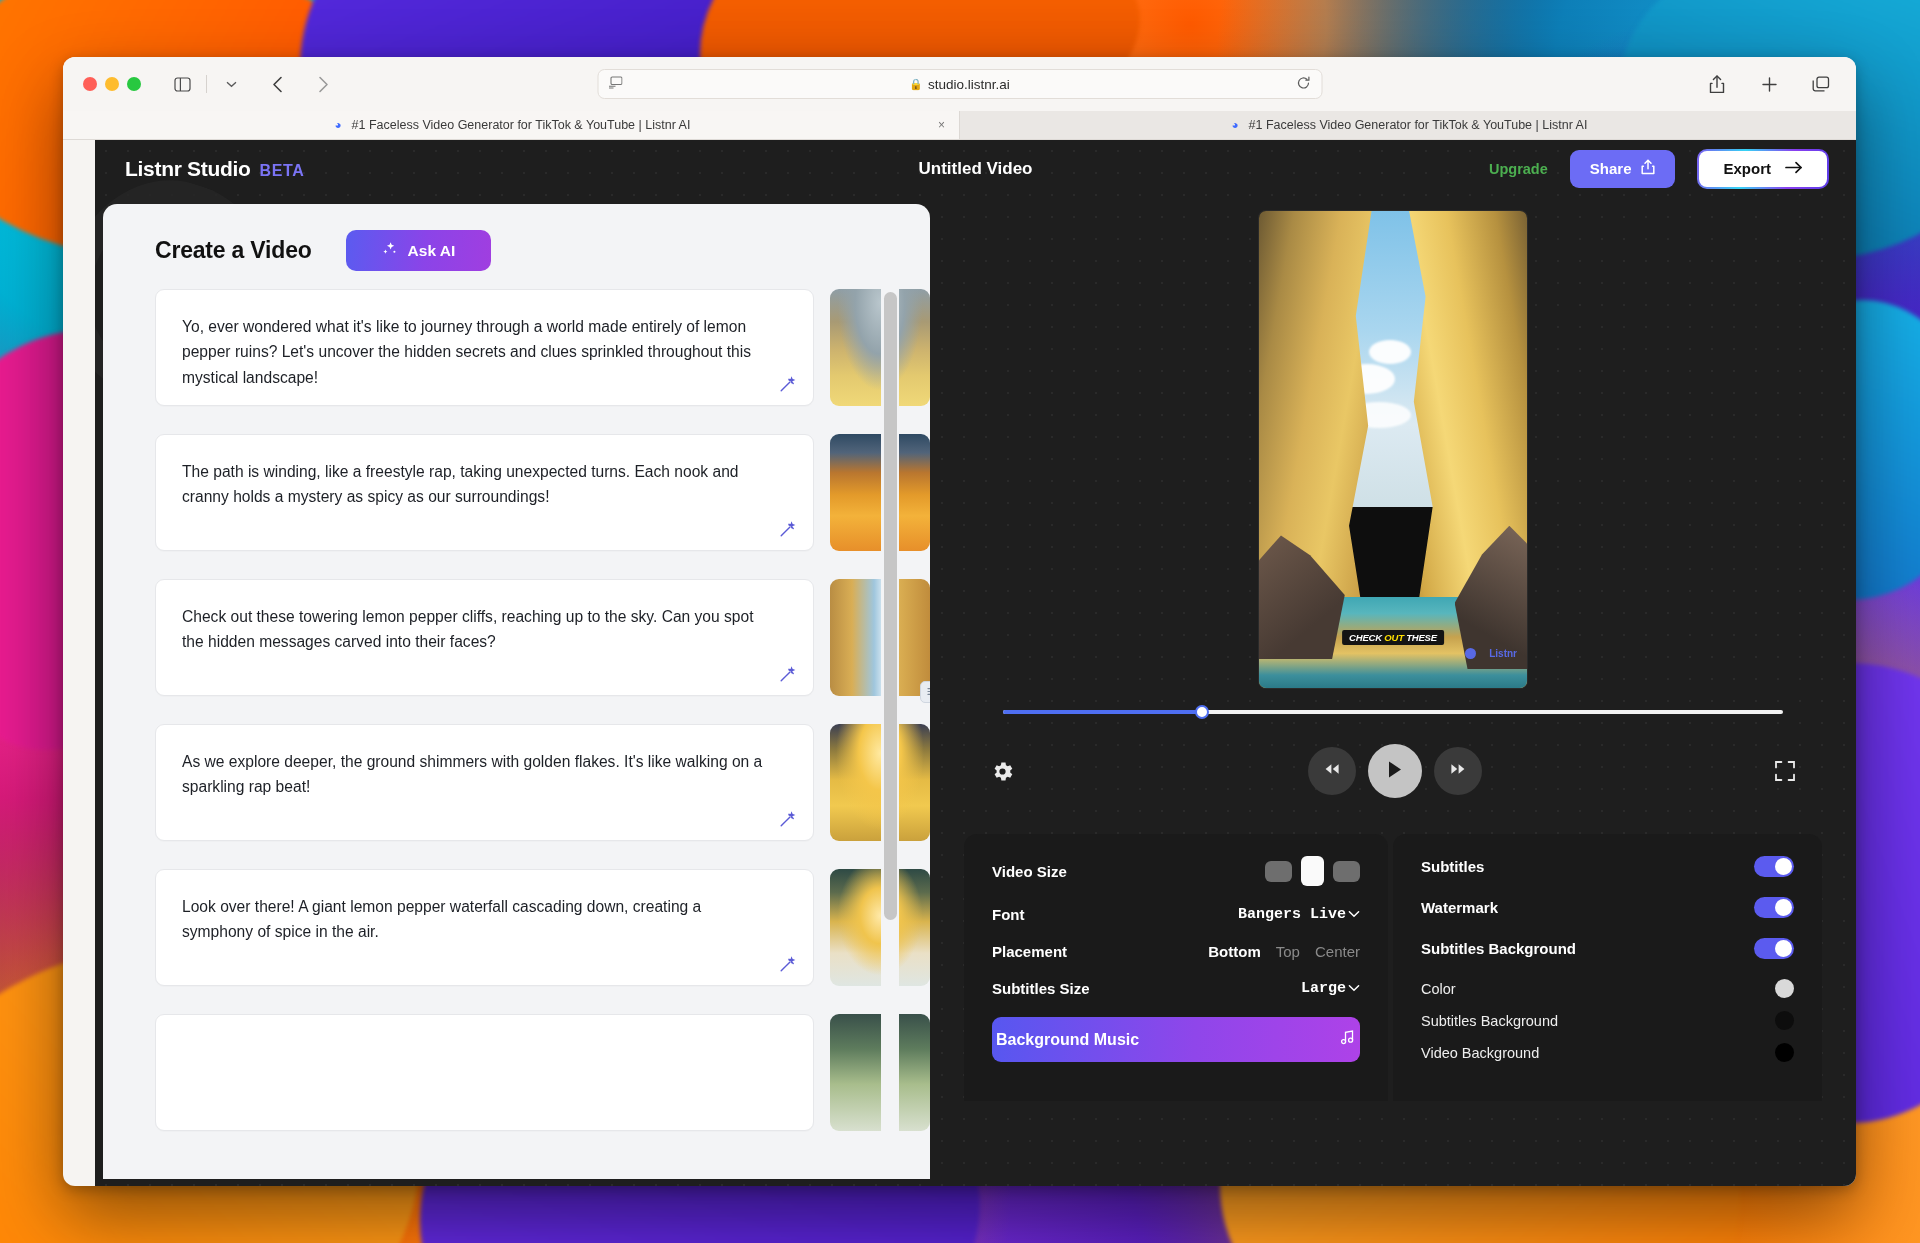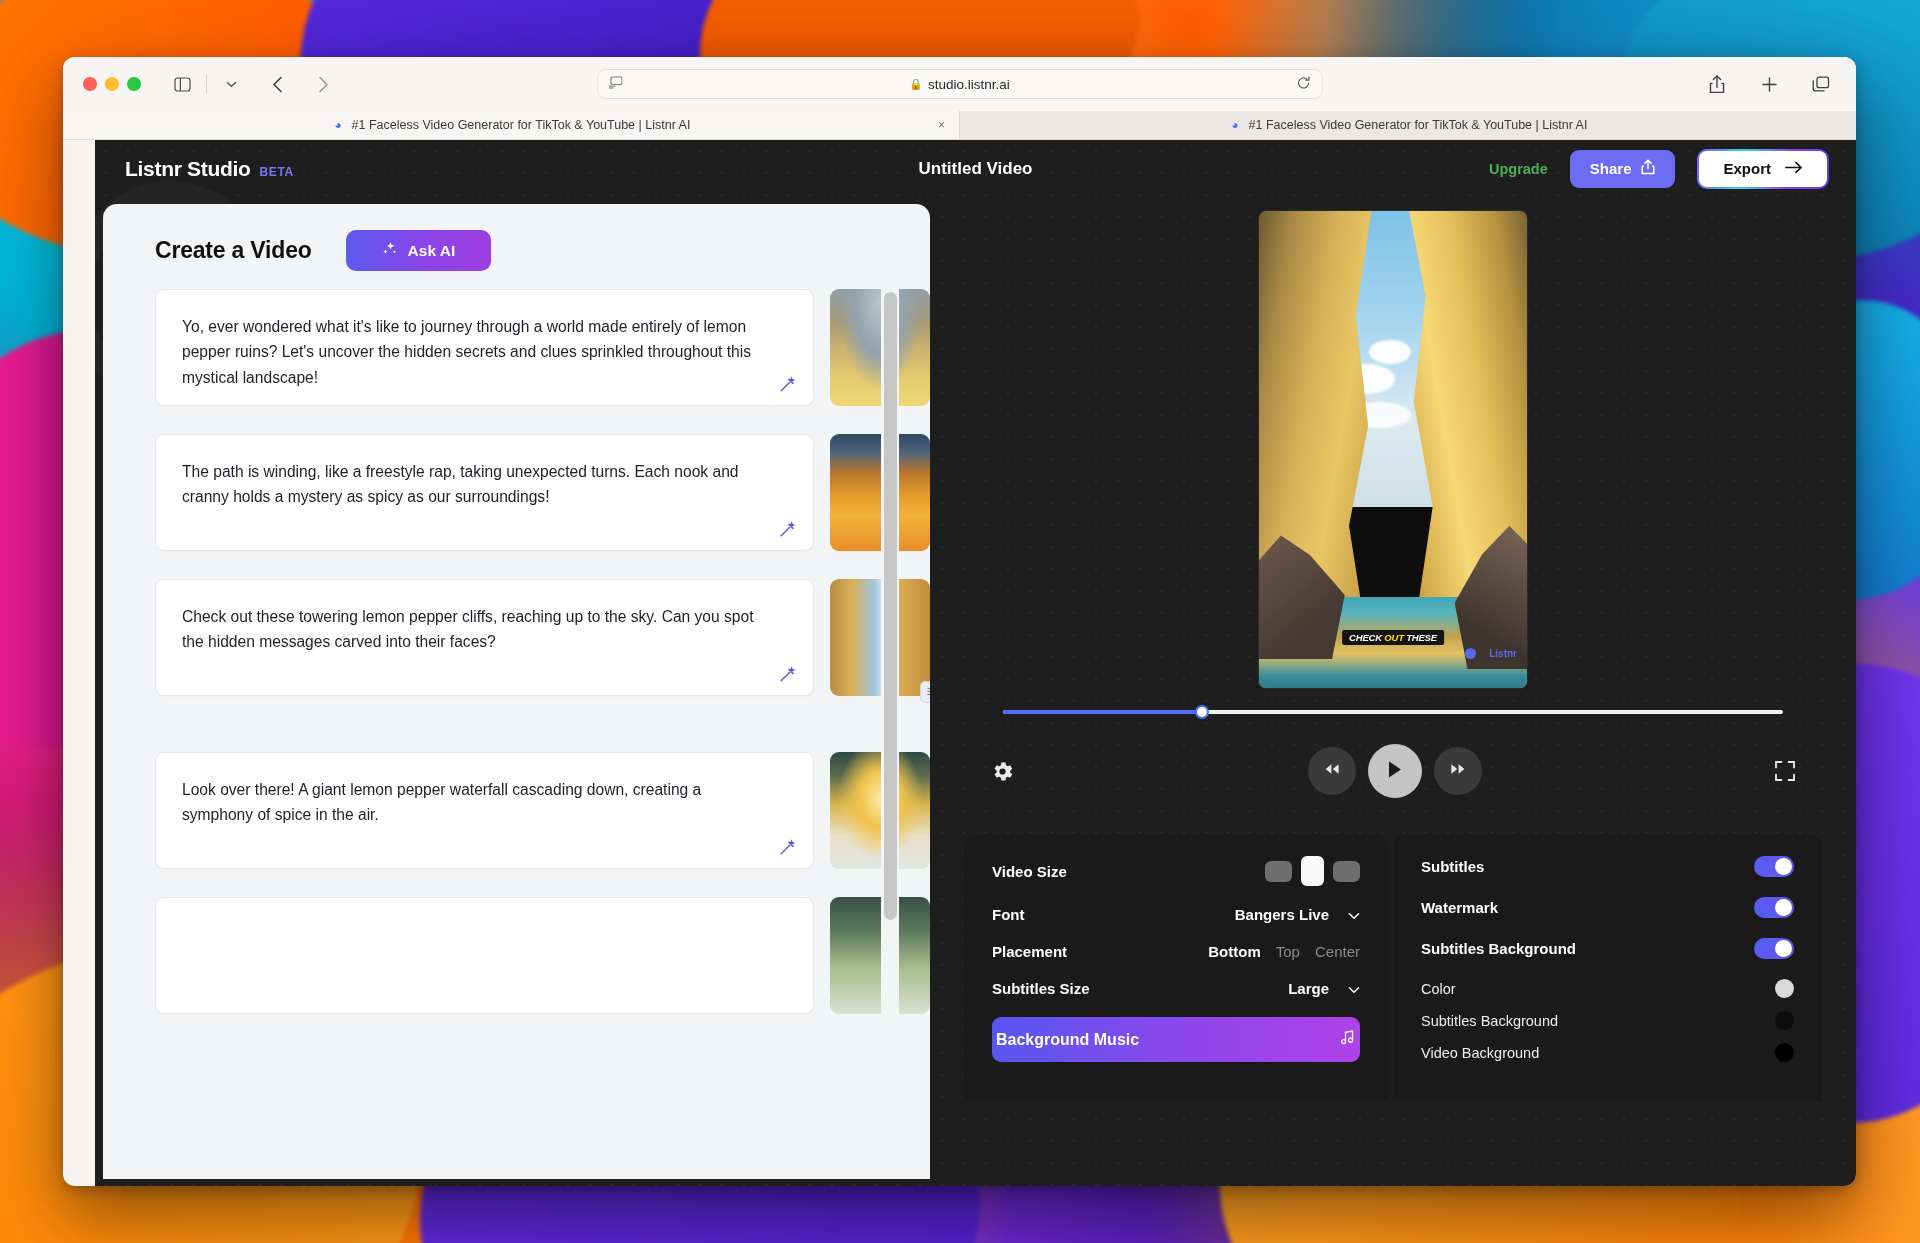--- a/index.html
+++ b/index.html
@@ -143,21 +143,21 @@
 
   
   #app-header {
     position:relative; z-index:3;
     height: 57px;
     display:flex; align-items:center;
     padding: 0 27px 0 30px;
   }
   .brand { display:flex; align-items:baseline; gap:9px; }
   .brand-name { color:#fff; font-size:21px; font-weight:bold; letter-spacing:-0.3px; }
-  .brand-beta { color:#7b74f5; font-size:12px; font-weight:bold; letter-spacing:0.6px; }
+  .brand-beta { color:#7b74f5; font-size:16px; font-weight:bold; letter-spacing:0.6px; }
   .doc-title {
     position:absolute; left:50%; transform:translateX(-50%);
     color:#fff; font-size:17px; font-weight:bold;
   }
   .hdr-right { margin-left:auto; display:flex; align-items:center; gap:22px; }
   .upgrade-link { color:#4caf50; font-size:14.5px; font-weight:600; cursor:pointer; }
   .share-btn {
     background:#6c6cf5; color:#fff; border:none;
     height:38px; padding:0 20px; border-radius:9px;
     font-size:15px; font-weight:bold;
@@ -397,21 +397,21 @@
     background:#1a1a1a;
     border-radius: 13px 13px 0 0;
     padding: 22px 28px 26px 28px;
   }
   #panel-left { width: 424px; }
   #panel-right { flex:1 1 auto; }
 
   .srow { display:flex; align-items:center; justify-content:space-between; margin-bottom: 20px; }
   .slabel { color:#fff; font-size:15px; font-weight:bold; }
   .slabel.light { font-weight:normal; font-size:14.5px; color:#eee; }
-  .sval { color:#fff; font-size:15px; font-weight:bold; display:flex; align-items:flex-end; gap:19px; cursor:pointer;}
+  .sval { color:#fff; font-size:15px; font-weight:bold; display:flex; align-items:flex-end; gap:2px; cursor:pointer;font-family:Liberation Mono, monospace;}
   .ratio-group { display:flex; gap:9px; }
   .ratio { border-radius:6px; cursor:pointer; }
   .ratio.landscape { width:27px; height:21px; background:#6e6e6e; align-self:center; }
   .ratio.portrait { width:23px; height:30px; background:#fafafa; }
   .ratio.square { width:27px; height:21px; background:#6e6e6e; align-self:center; }
   .placement { display:flex; gap:15px; }
   .pl { font-size:15px; cursor:pointer; }
   .pl.on { color:#fff; font-weight:bold; }
   .pl.off { color:#8a8a8a; }
   .bgm-btn {
@@ -643,20 +643,31 @@
                       <path d="M13.6 2.2l.5 1.3 1.3.5-1.3.5-.5 1.3-.5-1.3-1.3-.5 1.3-.5z" fill="#5b5bd6"></path>
                   </svg>
                 </span>
               </div>
               <div class="thumb">
                   <div class="tk art-canyon"></div>
                 </div>
             </div>
 
             <div class="scene">
+              <div class="scene-card">
+                <div class="scene-text">As we explore deeper, the ground shimmers with golden flakes. It's like walking on a sparkling rap beat!</div>
+                <span class="wand">
+                  <svg width="18" height="18" viewBox="0 0 18 18" fill="none" stroke="#5b5bd6" stroke-width="1.4" stroke-linecap="round">
+                    <path d="M3.2 14.8L12 6"></path>
+                      <path d="M11 3.2l1 1"></path>
+                      <path d="M14.2 6.4l1 1"></path>
+                      <path d="M13.6 2.2l.5 1.3 1.3.5-1.3.5-.5 1.3-.5-1.3-1.3-.5 1.3-.5z" fill="#5b5bd6"></path>
+                  </svg>
+                </span>
+              </div>
               <div class="thumb">
                   <div class="tk art-flakes"></div>
                 </div>
             </div>
 
             <div class="scene">
               <div class="scene-card">
                 <div class="scene-text">Look over there! A giant lemon pepper waterfall cascading down, creating a symphony of spice in the air.</div>
                 <span class="wand">
                   <svg width="18" height="18" viewBox="0 0 18 18" fill="none" stroke="#5b5bd6" stroke-width="1.4" stroke-linecap="round">

